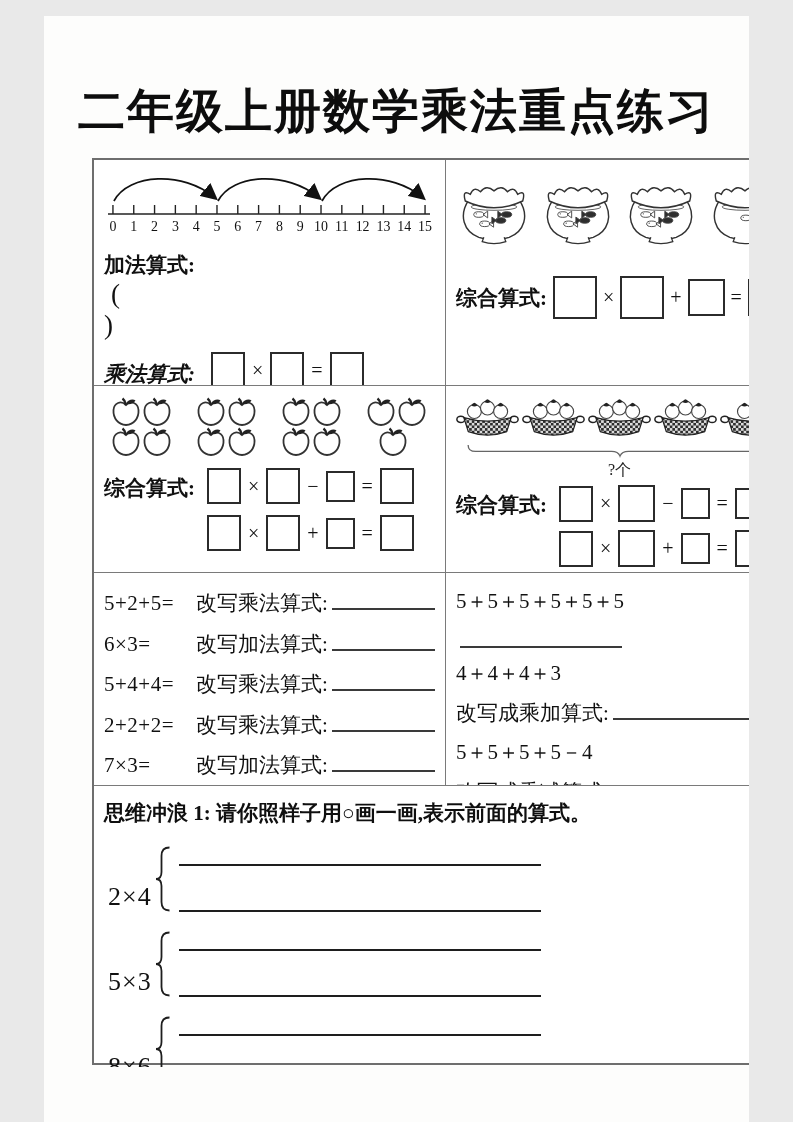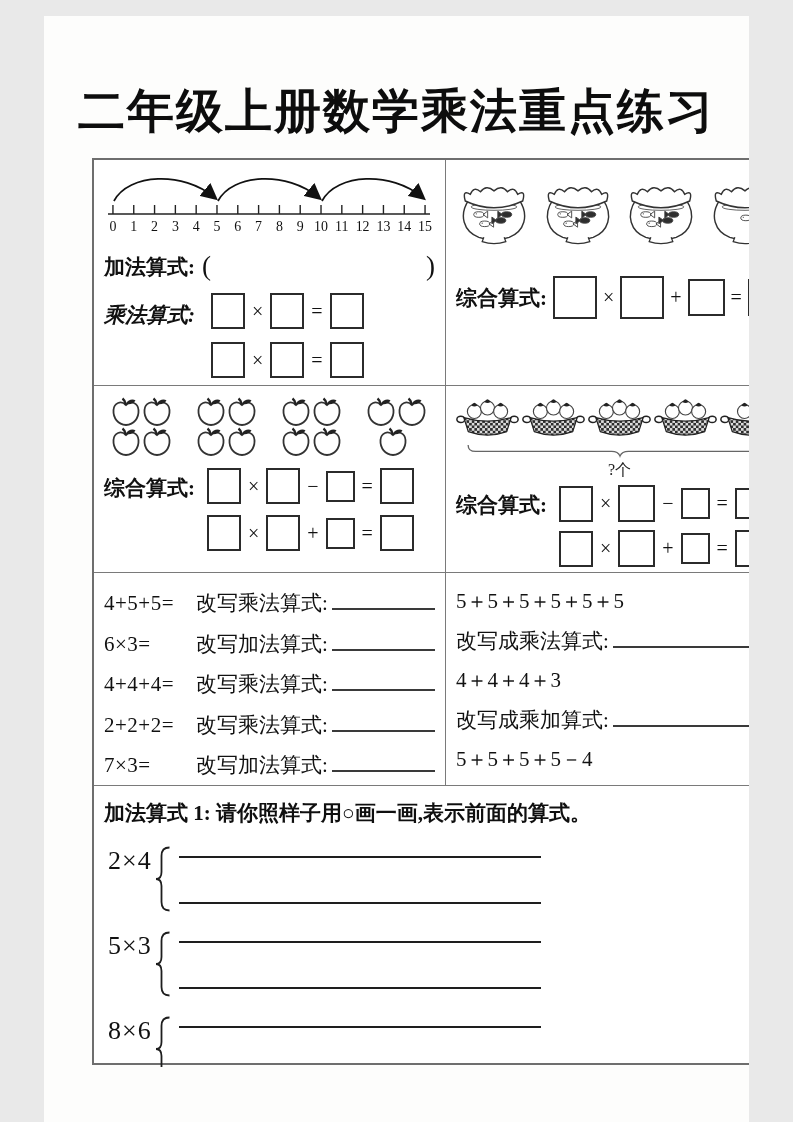--- a/index.html
+++ b/index.html
@@ -18,21 +18,21 @@
   .figure-row { display:flex; justify-content:space-between; align-items:flex-end; }
   .cnlabel { font-size:21px; font-weight:700; color:#111; white-space:nowrap; }
   .eqrow { display:flex; align-items:center; gap:7px; }
   .box { display:inline-block; width:34px; height:36px; border:2px solid #2b2b2b; background:#fff; flex:none; }
   .box-lg { width:44px; height:43px; }
   .box-md { width:37px; height:37px; }
   .box-sm { width:29px; height:31px; }
   .op { font-size:20px; color:#111; flex:none; }
 
   
-  .addline { display:flex; align-items:center; margin-top:13px; }
+  .addline { display:flex; align-items:flex-start; margin-top:13px;flex-direction:column; }
   .paren { font-size:27px; font-weight:400; color:#111; }
   .addline .paren.open { margin-left:7px; }
   .addline .spacer { flex:1; }
   .multblock { display:flex; margin-top:11px; }
   .multblock .cnlabel { padding-top:8px;font-style:italic; }
   .multcol { display:flex; flex-direction:column; gap:13px; margin-left:16px; }
 
   
   .q2eq { display:flex; align-items:center; gap:6px; margin-top:30px; }
   
@@ -47,21 +47,21 @@
   .rw { font-size:21px; color:#111; }
   .rw-row { display:flex; align-items:baseline; margin-bottom:12.5px; }
   .rw-expr { width:92px; flex:none; letter-spacing:0.5px; }
   .rw-task { white-space:nowrap; }
   .blank { display:inline-block; height:1em; border-bottom:2px solid #3a3a3a; width:118px; margin-left:4px; }
   .blank.wide { width:162px; }
   .rw-right .rw-row { margin-bottom:11.5px; }
 
   
   .think-head { font-size:21px; font-weight:700; color:#0f0f0f; }
-  .think-item { display:flex; align-items:flex-start; margin-top:19px; margin-left:4px; }
+  .think-item { display:flex; align-items:flex-end; margin-top:19px; margin-left:4px; }
   .think-label { font-size:26px; color:#111; letter-spacing:1px; margin-right:3px; }
   .tlines { display:flex; flex-direction:column; justify-content:space-between; height:58px; padding-top:10px; margin-left:8px; }
   .tline { width:362px; border-bottom:2px solid #1e1e1e; }
 </style>
 </head>
 <body>
 
 <div class="sheet">
   <h1 class="title">二年级上册数学乘法重点练习</h1>
 
@@ -470,31 +470,31 @@
             <span class="box box-sm"></span>
             <span class="op">=</span>
             <span class="box box-md"></span>
           </div>
         </div>
       </div>
     </div>
 
     <div class="cell rw" style="padding-top:16px;">
       <div class="rw-row">
-        <span class="rw-expr">4+5+5=</span>
+        <span class="rw-expr">5+2+5=</span>
         <span class="rw-task">改写乘法算式:</span>
         <span class="blank"></span>
       </div>
       <div class="rw-row">
         <span class="rw-expr">6×3=</span>
         <span class="rw-task">改写加法算式:</span>
         <span class="blank"></span>
       </div>
       <div class="rw-row">
-        <span class="rw-expr">4+4+4=</span>
+        <span class="rw-expr">5+4+4=</span>
         <span class="rw-task">改写乘法算式:</span>
         <span class="blank"></span>
       </div>
       <div class="rw-row">
         <span class="rw-expr">2+2+2=</span>
         <span class="rw-task">改写乘法算式:</span>
         <span class="blank"></span>
       </div>
       <div class="rw-row">
         <span class="rw-expr">7×3=</span>
@@ -502,41 +502,40 @@
         <span class="blank"></span>
       </div>
 
     </div>
 
     <div class="cell last-col rw rw-right" style="padding-top:14px;text-align:right;">
       <div class="rw-row">
         <span>5＋5＋5＋5＋5＋5</span>
       </div>
       <div class="rw-row">
-        <span class="rw-task">改写成乘法算式:</span>
         <span class="blank wide"></span>
       </div>
       <div class="rw-row">
         <span>4＋4＋4＋3</span>
       </div>
       <div class="rw-row">
         <span class="rw-task">改写成乘加算式:</span>
         <span class="blank wide"></span>
       </div>
       <div class="rw-row">
         <span>5＋5＋5＋5－4</span>
       </div>
       <div class="rw-row">
         <span class="rw-task">改写成乘减算式:</span>
         <span class="blank wide"></span>
       </div>
     </div>
 
     <div class="cell full last-row" style="padding-top:13px;">
-      <div class="think-head">加法算式 1: 请你照样子用○画一画,表示前面的算式。</div>
+      <div class="think-head">思维冲浪 1: 请你照样子用○画一画,表示前面的算式。</div>
 
       <div class="think-item">
         <span class="think-label">2×4</span>
         <svg width="16" height="66" viewBox="0 0 16 66">
           <path d="M14.5,1.5 Q6.5,1.5 6.5,10 V26 Q6.5,33 1,33 Q6.5,33 6.5,40 V56 Q6.5,64.5 14.5,64.5" fill="none" stroke="#1e1e1e" stroke-width="1.8"></path>
         </svg>
         <div class="tlines">
           <div class="tline"></div>
           <div class="tline"></div>
         </div>

